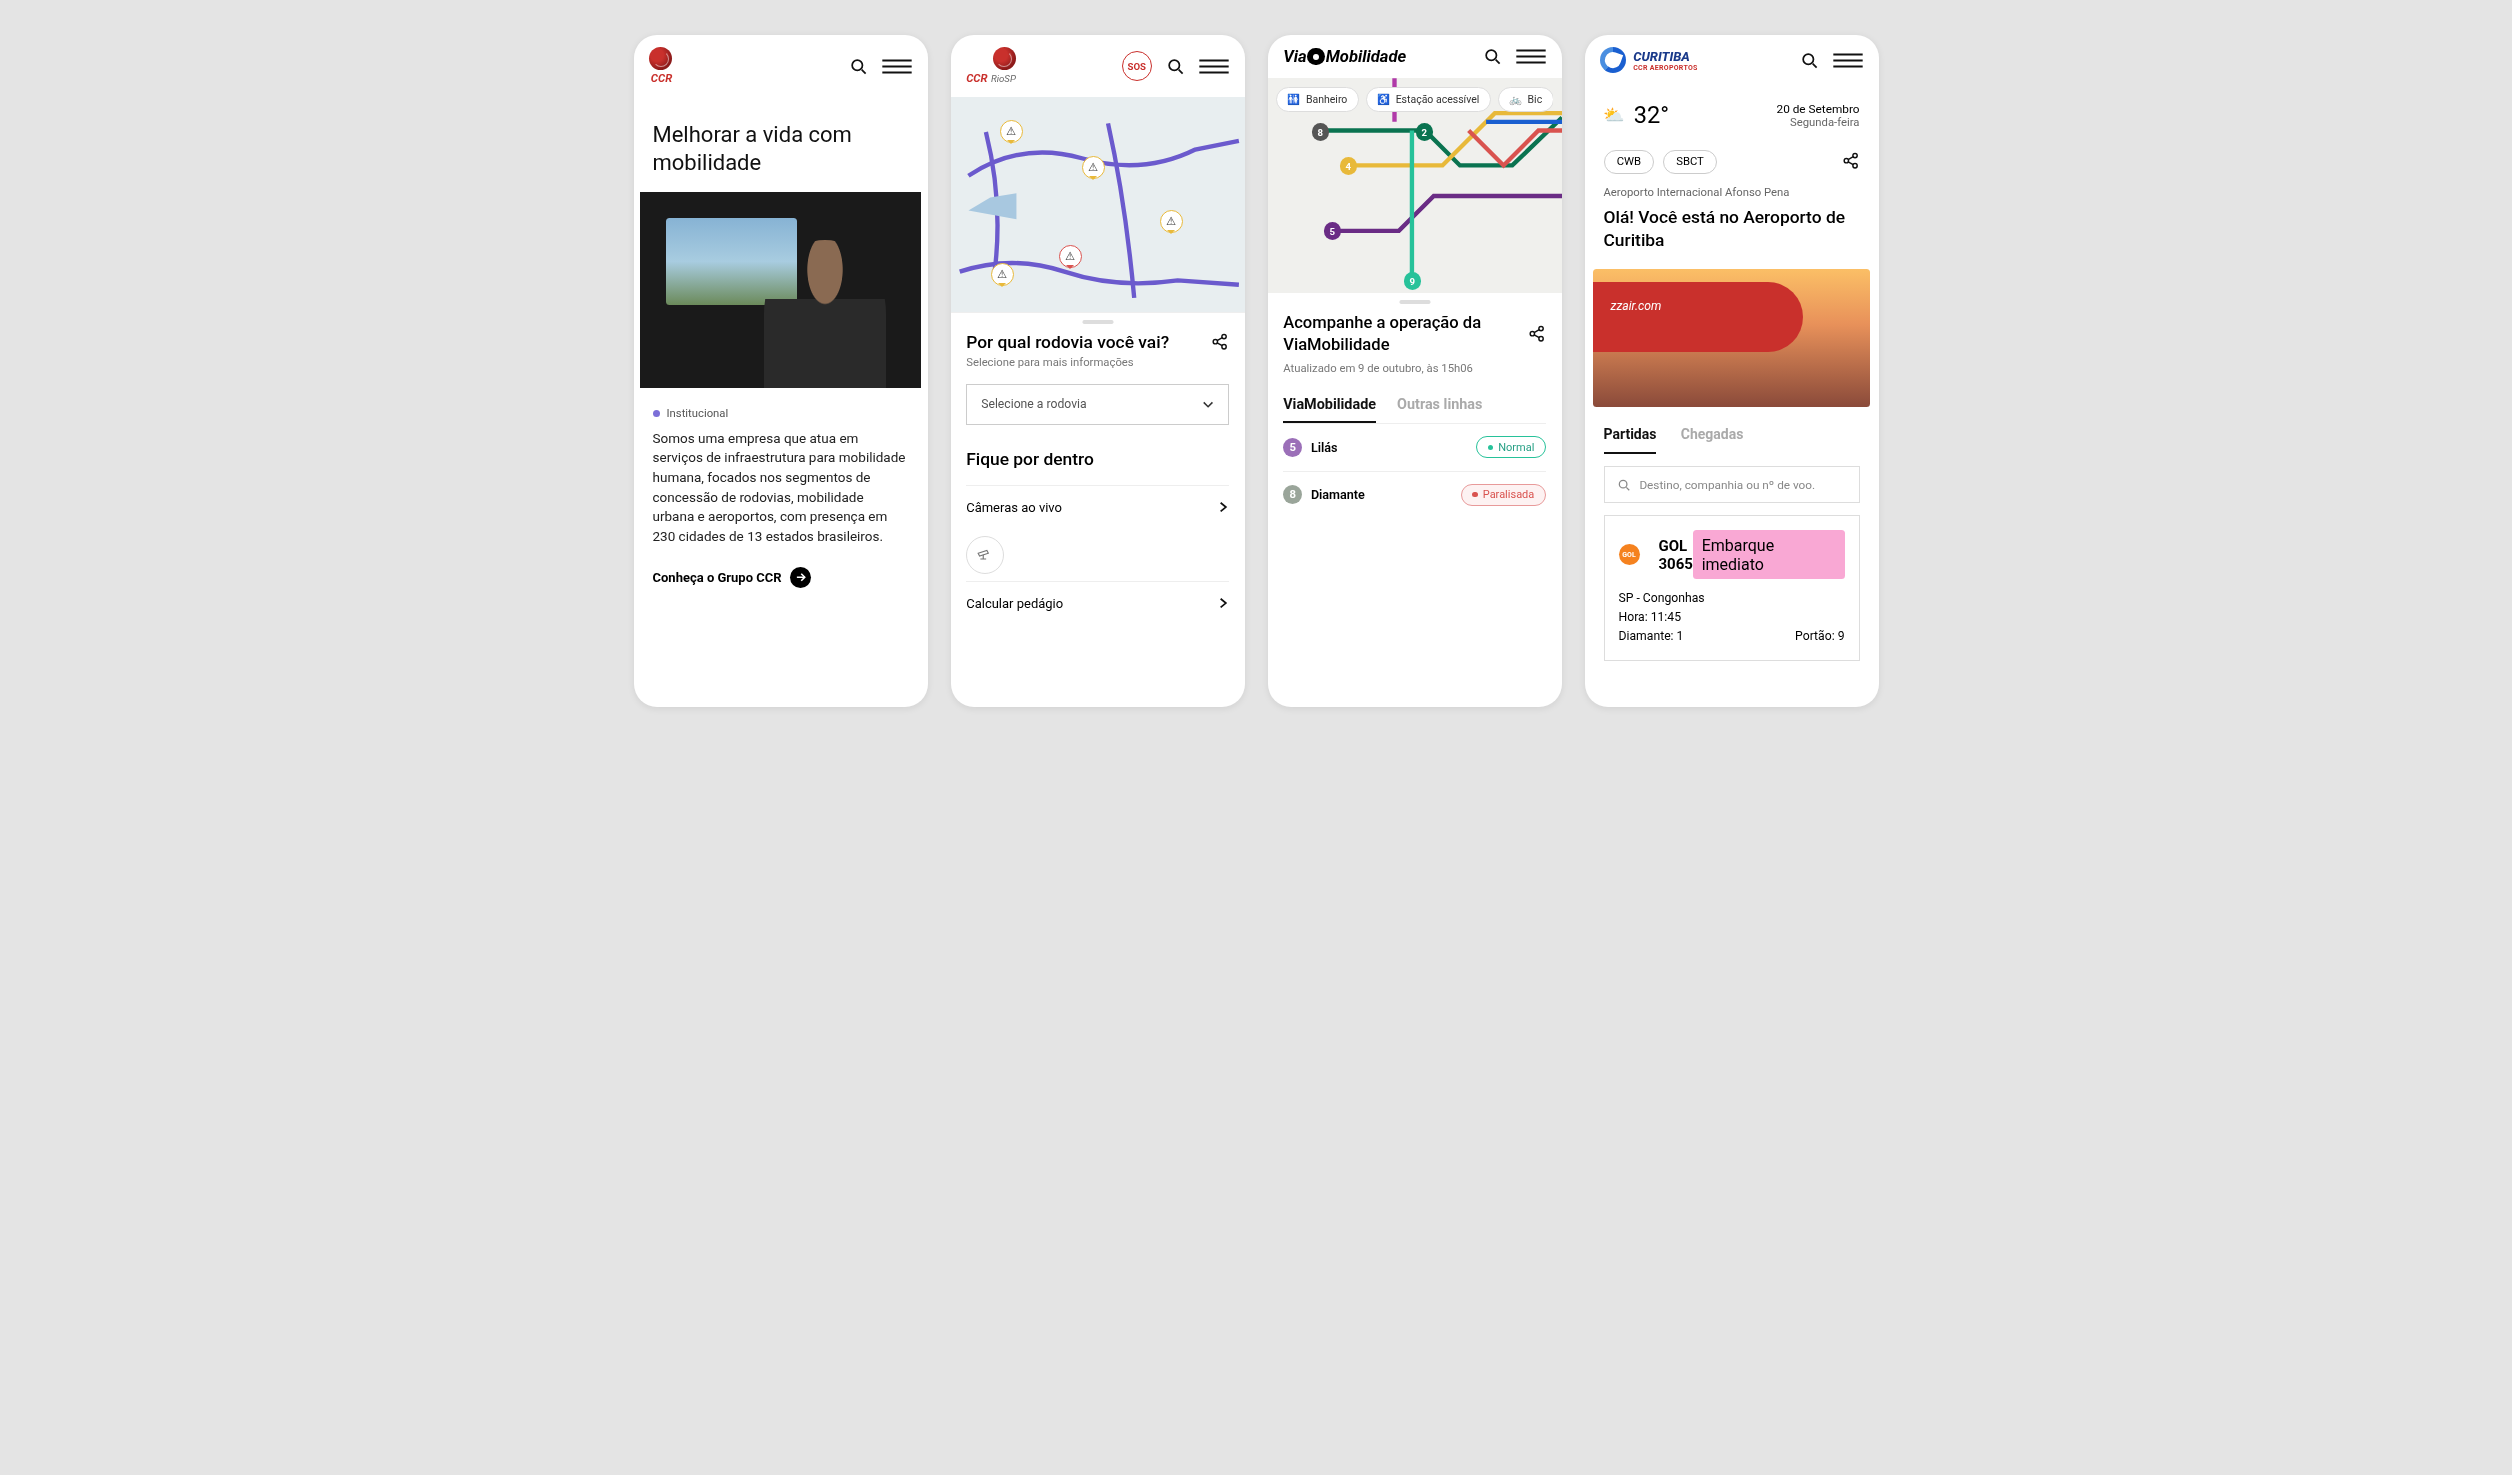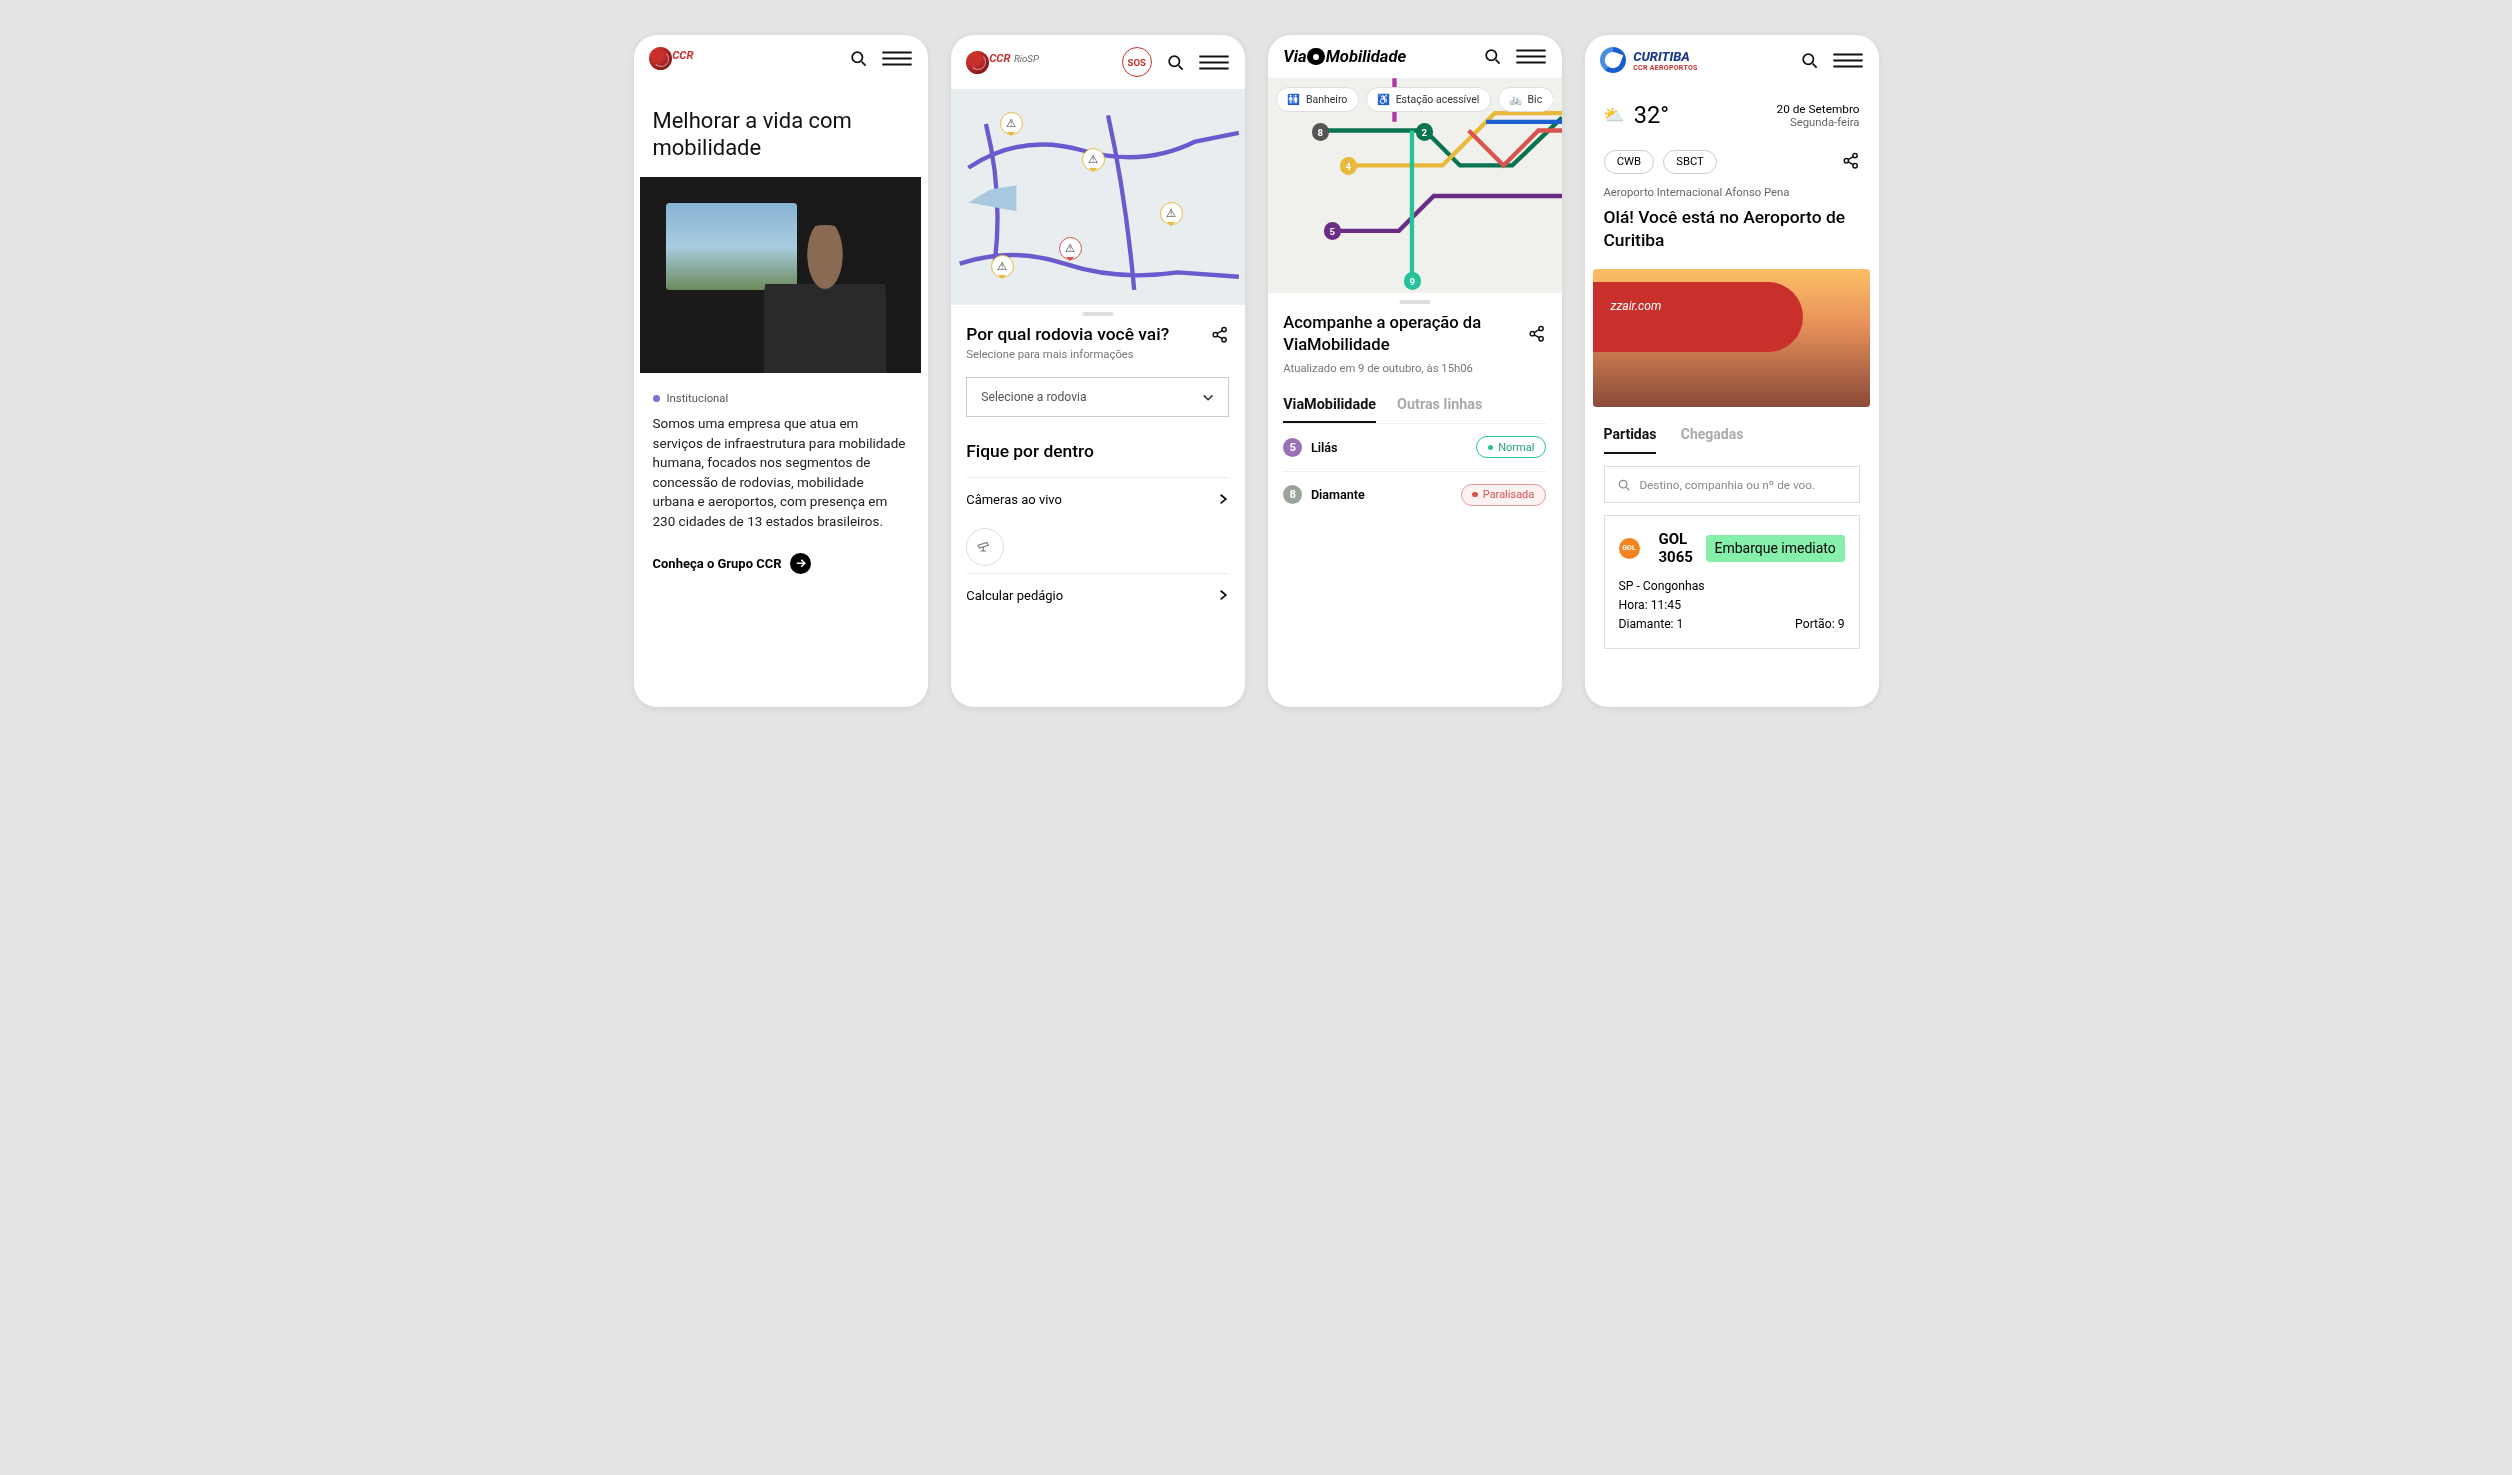--- a/index.html
+++ b/index.html
@@ -1,19 +1,19 @@
 <!DOCTYPE html>
 <html style="font-size:14px"><head>
 <meta charset="utf-8">
 <style>
   * { margin:0; padding:0; box-sizing:border-box; font-family:-apple-system,BlinkMacSystemFont,"Segoe UI",Roboto,sans-serif; }
   body { background:#e4e4e4; padding:35px; display:flex; gap:23px; justify-content:center; align-items:flex-start; }
   .phone { width:294px; height:672px; background:#fff; border-radius:23px; overflow:hidden; box-shadow:0 1.7px 7px rgba(0,0,0,0.08); display:flex; flex-direction:column; }
   .header { display:flex; align-items:center; justify-content:space-between; padding:12.2px 15.7px; }
-  .logo-ccr { display:flex; align-items:flex-start; }
+  .logo-ccr { display:flex; flex-direction:column; align-items:flex-end; }
   .logo-swirl { width:23px; height:23px; border-radius:50%; background:radial-gradient(circle at 35% 35%, #c9302c 30%, #8b1a1a 70%); position:relative; }
   .logo-swirl::after { content:""; position:absolute; inset:3.5px; border:1.7px solid rgba(255,255,255,0.5); border-radius:50%; border-top-color:transparent; border-left-color:transparent; }
   .logo-text-ccr { font-size:11.3px; font-weight:700; font-style:italic; color:#c9302c; margin-top:1.7px; }
   .logo-sub { font-size:9.6px; font-style:italic; color:#666; }
   .header-right { display:flex; align-items:center; gap:14px; }
   .sos { border:0.9px solid #c9302c; color:#c9302c; font-size:9.6px; font-weight:700; padding:5.2px 7px; border-radius:50%; width:30px; height:30px; display:flex; align-items:center; justify-content:center; cursor:pointer; }
   .search-icon svg, .menu-icon svg, .share-icon svg { display:block; }
   .menu-icon { cursor:pointer; }
   .search-icon { cursor:pointer; }
   .body { flex:1; overflow:hidden; }
@@ -95,21 +95,21 @@
   .plane-text { position:absolute; top:30.5px; left:17.4px; color:#fff; font-size:12.2px; font-style:italic; }
   .s4-tabs { display:flex; gap:24.4px; padding:19px 19px 0; font-size:14px; font-weight:700; }
   .s4-tab { padding-bottom:10.5px; cursor:pointer; color:#aaa; }
   .s4-tab.active { color:#111; border-bottom:2.6px solid #111; }
   .s4-search { margin:12.2px 19px; border:0.9px solid #ddd; padding:10.5px 12.2px; display:flex; align-items:center; gap:8.7px; font-size:11.8px; color:#888; }
   .flight-card { margin:0 19px; border:0.9px solid #ddd; padding:14px; }
   .flight-top { display:flex; align-items:center; justify-content:space-between; }
   .flight-left { display:flex; align-items:center; gap:19px; }
   .airline-dot { width:21px; height:21px; border-radius:50%; background:#f5821f; display:flex; align-items:center; justify-content:center; font-size:7px; font-weight:700; color:#fff; }
   .flight-id { font-size:15px; font-weight:700; line-height:1.2; }
-  .boarding { background:#86efac; border-radius:3.5px; padding:5.2px 8.7px; font-size:14px; }
+  .boarding { background:#f9a8d4; border-radius:3.5px; padding:5.2px 8.7px; font-size:16px; }
   .flight-meta { margin-top:10.5px; font-size:12.2px; line-height:1.55; }
   .flight-bottom { display:flex; justify-content:space-between; font-size:12.2px; }
 </style>
 </head>
 <body>
 
 <div class="phone">
   <div class="header">
     <div class="logo-ccr">
       <div class="logo-swirl"></div>

